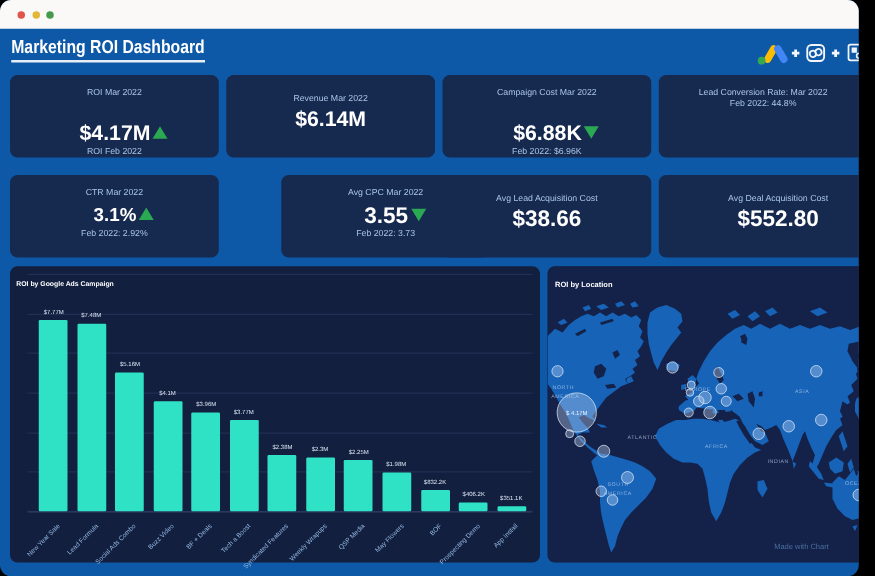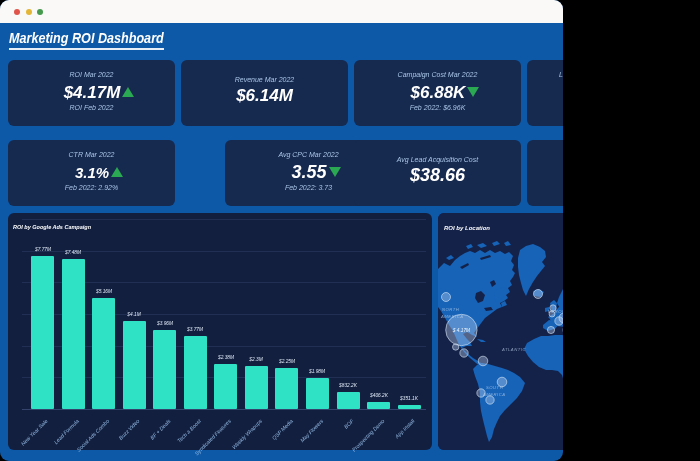--- a/index.html
+++ b/index.html
@@ -1,24 +1,24 @@
 <!DOCTYPE html>
 <html><head>
 <meta charset="utf-8">
 <style>
   * { margin:0; padding:0; box-sizing:border-box; }
   html,body { width:700px; height:461px; background:#000; font-family:"Liberation Sans", sans-serif; overflow:hidden; }
-  .window { position:absolute; left:0; top:0; width:563px; height:461px; background:#0e59a7; border-radius:9px; overflow:hidden;font-style:italic; }
+  .window { position:absolute; left:0; top:0; width:687px; height:461px; background:#0e59a7; border-radius:9px; overflow:hidden; }
   .titlebar { position:absolute; left:0; top:0; width:700px; height:23px; background:#faf9f7; }
   .dot { position:absolute; width:6px; height:6px; border-radius:50%; top:9px; }
   .hdr-title { position:absolute; left:9px; top:29px; color:#fff; font-size:15px; font-weight:bold; transform:scaleX(0.84); transform-origin:0 0; white-space:nowrap; }
   .hdr-underline { position:absolute; left:9px; top:48px; width:155px; height:2px; background:#e8eef5; }
   .card { position:absolute; width:167px; height:66px; background:#16294e; border-radius:6px; text-align:center; }
   .card .lbl { margin-top:11px; font-size:7px; color:#a9c6e8; }
-  .card .val { font-size:17px; font-weight:bold; color:#fff; line-height:19px; margin-top:5px; }
+  .card .val { font-size:17px; font-weight:bold; color:#fff; line-height:19px; margin-top:19px; }
   .card .sub { font-size:7px; color:#a9c6e8; margin-top:2px; }
   .tri-up { display:inline-block; width:0; height:0; border-left:6.5px solid transparent; border-right:6.5px solid transparent; border-bottom:10px solid #2aa852; margin-left:2px; vertical-align:1px; margin-right:-15px; }
   .tri-dn { display:inline-block; width:0; height:0; border-left:6.5px solid transparent; border-right:6.5px solid transparent; border-top:10px solid #2aa852; margin-left:2px; vertical-align:1px; margin-right:-15px; }
   .panel { position:absolute; background:#121f3f; border-radius:6px; }
   .panel-title { position:absolute; left:5px; top:11px; color:#fff; font-size:11px; font-weight:bold; transform:scale(0.5); transform-origin:0 0; white-space:nowrap; }
   .grid-line { position:absolute; left:14px; right:6px; height:1px; }
   .bar { position:absolute; background:#2fe2c5; border-radius:1px; }
   .bar-val { position:absolute; color:#dfe9f6; font-size:10px; width:60px; text-align:center; transform:scale(0.48); transform-origin:center top; }
   .bar-x { position:absolute; color:#95bbe5; font-size:11px; transform:rotate(-45deg) scale(0.48); transform-origin:top right; white-space:nowrap; text-align:right; }
 </style>

